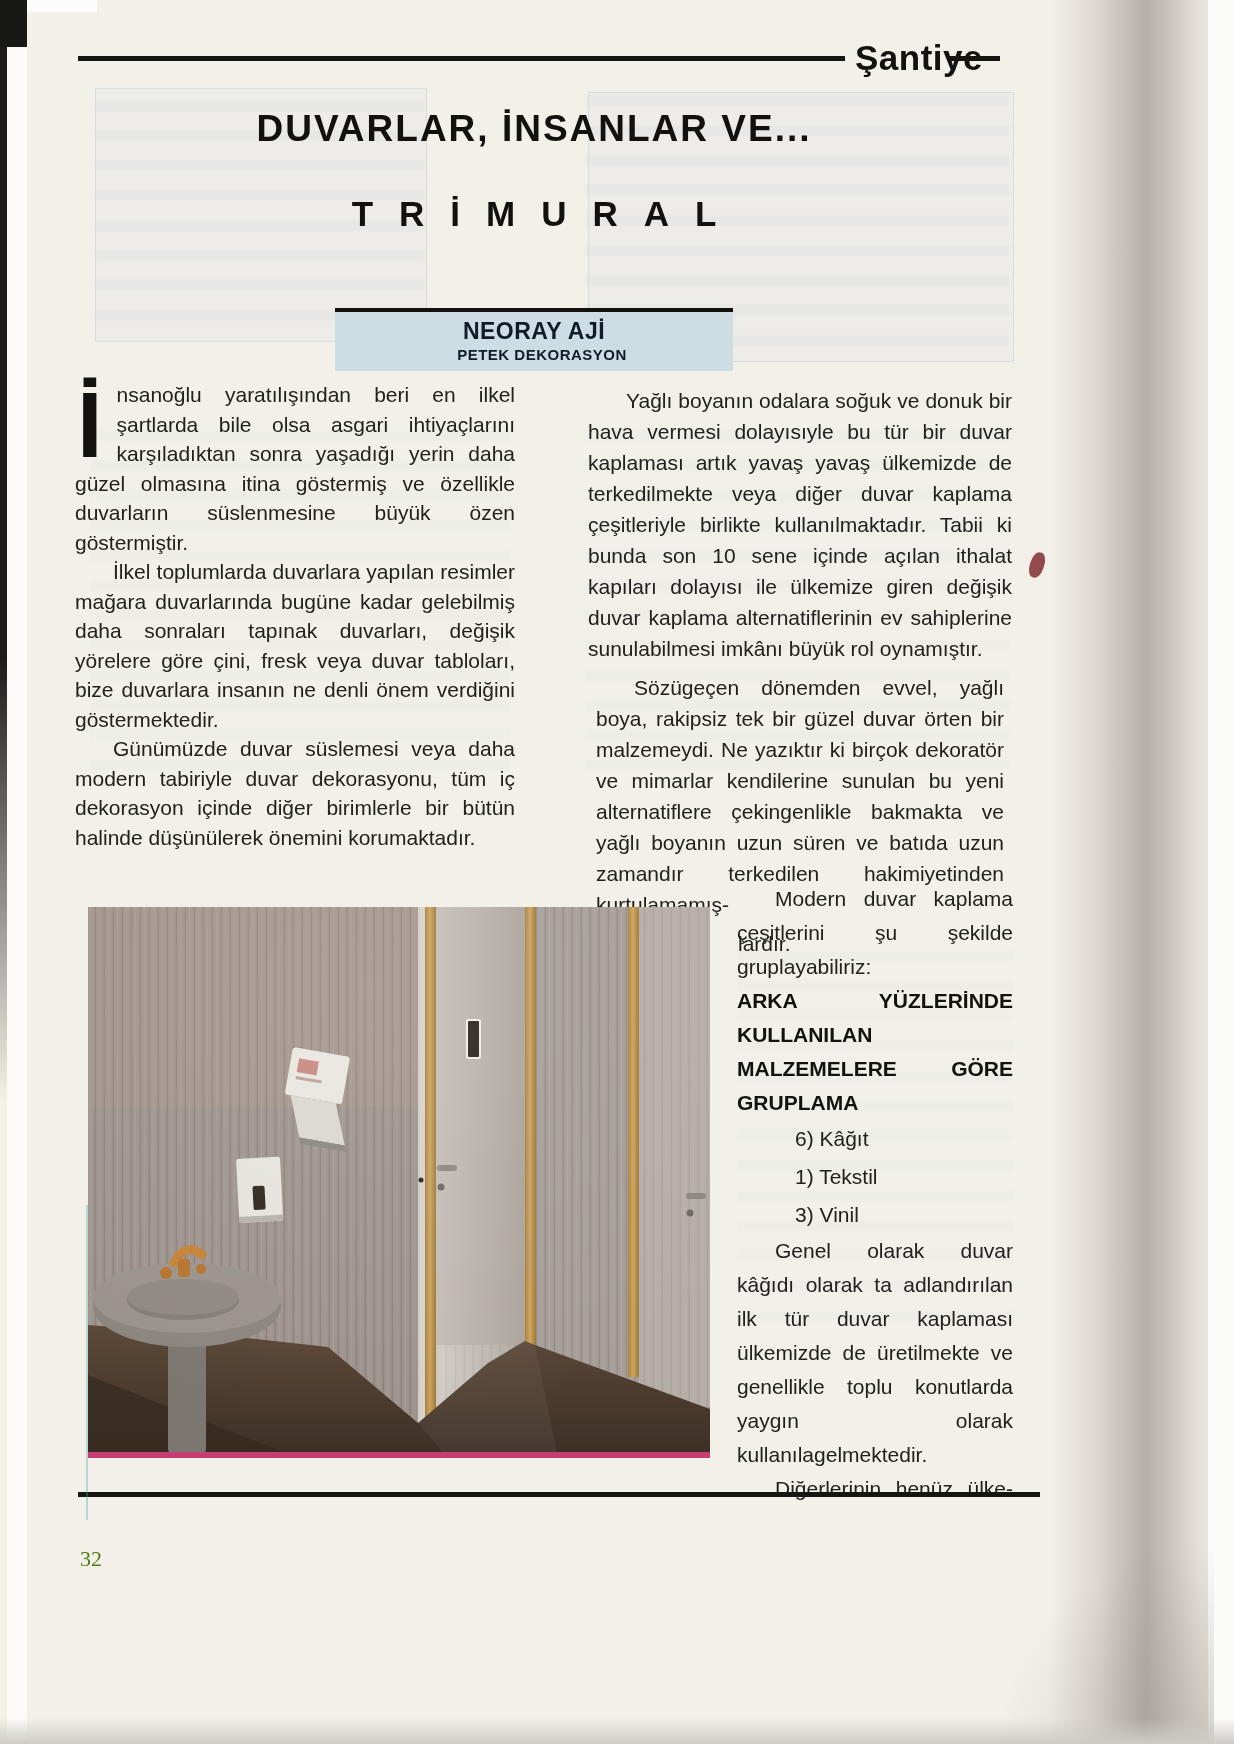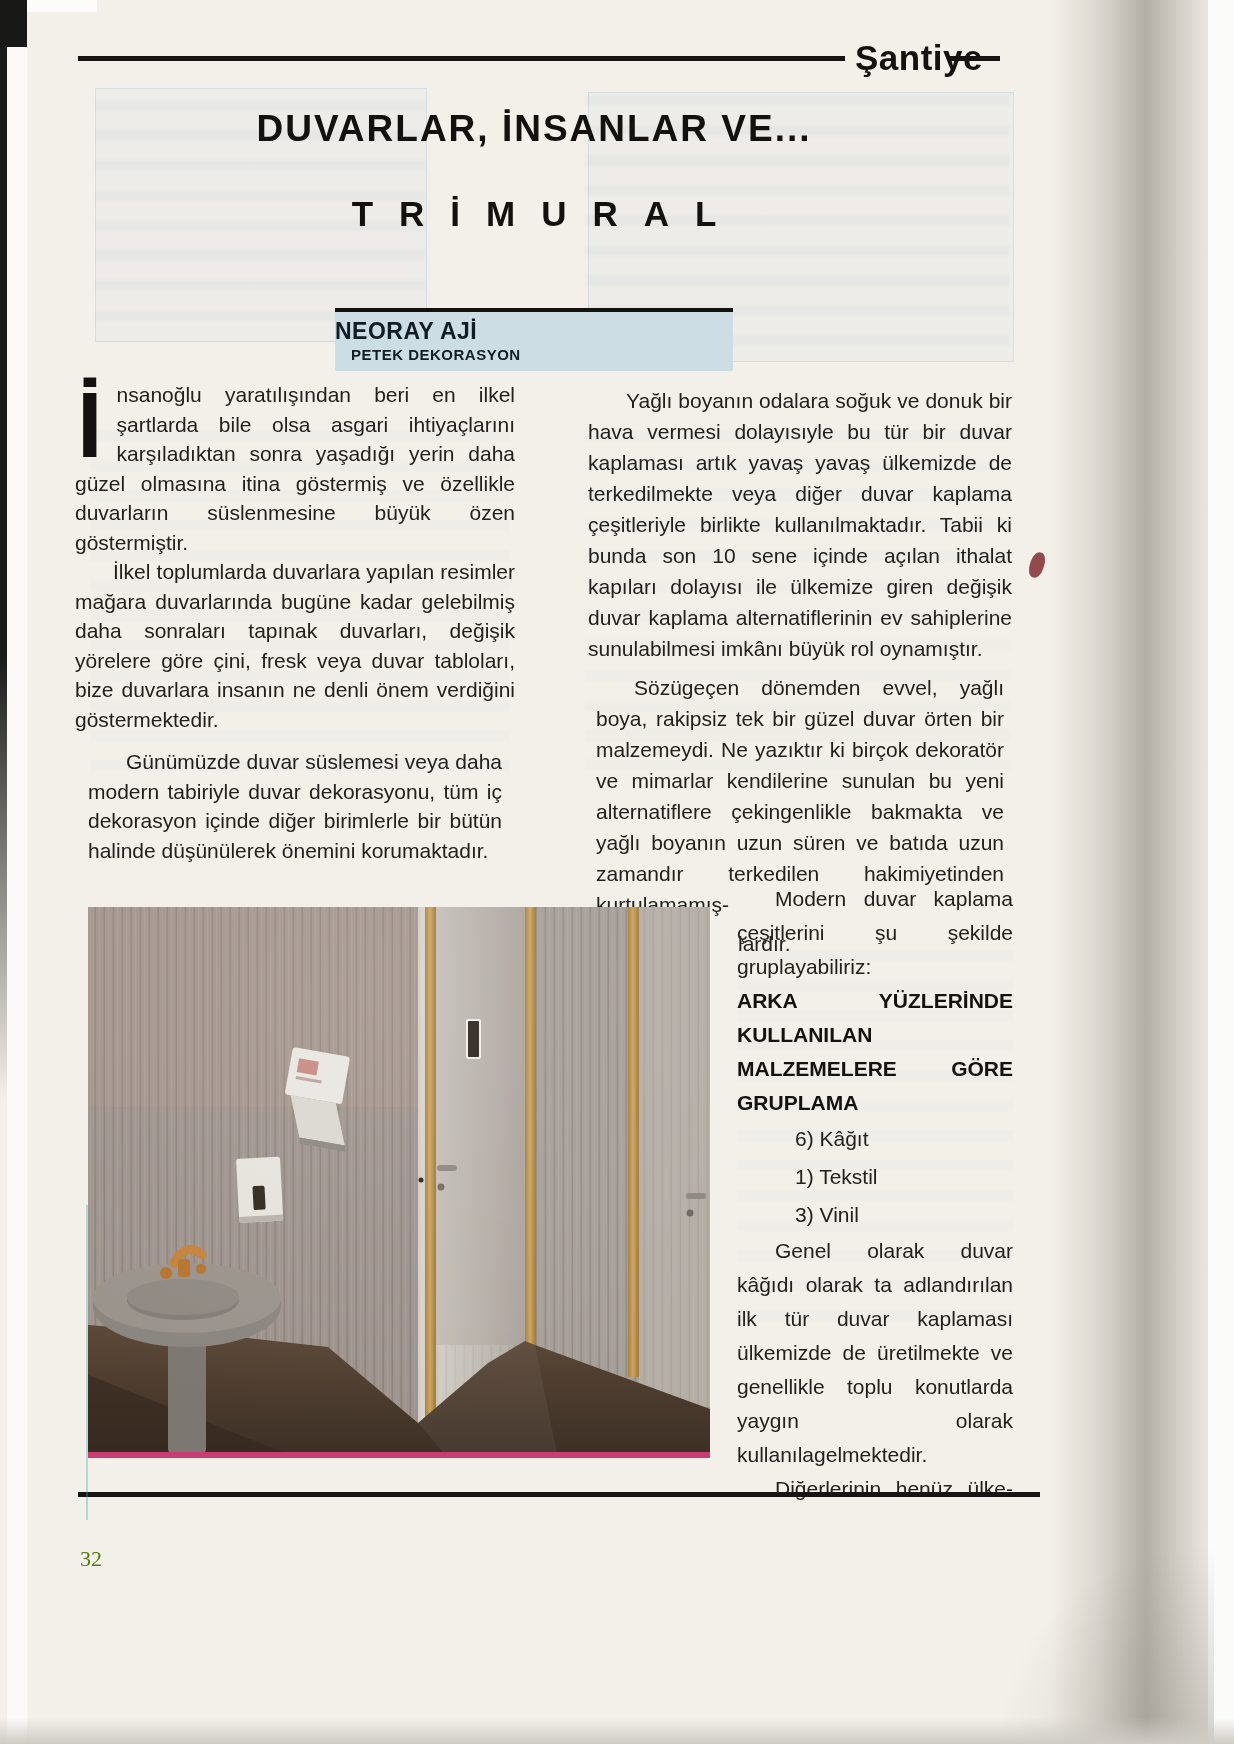--- a/index.html
+++ b/index.html
@@ -28,21 +28,21 @@
   #rule-top{position:absolute;left:78px;top:56px;width:767px;height:5px;background:#161513;}
   #section-name{position:absolute;left:855px;top:38px;font-size:35px;font-weight:bold;color:#14120f;letter-spacing:.5px;}
   #rule-top-short{position:absolute;left:950px;top:56px;width:50px;height:5px;background:#161513;}
   
   #title1{position:absolute;left:234px;top:108px;width:600px;text-align:center;
     font-size:37px;font-weight:bold;letter-spacing:2px;color:#13110e;}
   #title2{position:absolute;left:234px;top:194px;width:600px;text-align:center;
     font-size:35px;font-weight:bold;letter-spacing:26px;text-indent:26px;color:#13110e;}
   
   #byline{position:absolute;left:335px;top:308px;width:398px;background:#cddde4;border-top:4px solid #14120f;
-    text-align:left;padding:6px 0 8px 0;color:#101c26;}
+    text-align:center;padding:6px 0 8px 0;color:#101c26;}
   #byline .name{font-size:23px;font-weight:bold;letter-spacing:.5px;}
   #byline .org{font-size:15px;font-weight:bold;letter-spacing:.5px;margin-top:1px;padding-left:16px;}
   
   .bodytext{position:absolute;text-align:justify;font-size:21px;color:#23211e;}
   #col-left{left:75px;top:380px;width:440px;line-height:29.5px;}
   #col-right{left:588px;top:385px;width:424px;line-height:31px;}
   #col-right-narrow{left:737px;top:882px;width:276px;line-height:34px;}
   .indent{text-indent:38px;}
   .dropcap{float:left;font-size:92px;line-height:74px;font-weight:bold;margin:8px 14px 0 2px;color:#14120f;}
   .carry{padding-left:150px;text-align:left;}
@@ -76,21 +76,21 @@
   <div id="title1">DUVARLAR, İNSANLAR VE...</div>
 
   <div id="byline">
     <div class="name">NEORAY AJİ</div>
     <div class="org">PETEK DEKORASYON</div>
   </div>
 
   <div id="col-left" class="bodytext">
     <p style="margin:0;"><span class="dropcap">İ</span><span>nsanoğlu yaratılışından beri en ilkel şartlarda bile olsa asgari ihtiyaçlarını karşıladıktan sonra yaşadığı yerin daha güzel olmasına itina göstermiş ve özellikle duvarların süslenmesine büyük özen göstermiştir.</span></p>
     <p class="indent" style="margin:0;">İlkel toplumlarda duvarlara yapılan resimler mağara duvarlarında bugüne kadar gelebilmiş daha sonraları tapınak duvarları, değişik yörelere göre çini, fresk veya duvar tabloları, bize duvarlara insanın ne denli önem verdiğini göstermektedir.</p>
-    <p class="indent" style="margin:13px;">Günümüzde duvar süslemesi veya daha modern tabiriyle duvar dekorasyonu, tüm iç dekorasyon içinde diğer birimlerle bir bütün halinde düşünülerek önemini korumaktadır.</p>
+    <p class="indent" style="margin:0;">Günümüzde duvar süslemesi veya daha modern tabiriyle duvar dekorasyonu, tüm iç dekorasyon içinde diğer birimlerle bir bütün halinde düşünülerek önemini korumaktadır.</p>
   </div>
 
   <div id="col-right" class="bodytext">
     <p class="indent" style="margin:0;">Yağlı boyanın odalara soğuk ve donuk bir hava vermesi dolayısıyle bu tür bir duvar kaplaması artık yavaş yavaş ülkemizde de terkedilmekte veya diğer duvar kaplama çeşitleriyle birlikte kullanılmaktadır. Tabii ki bunda son 10 sene içinde açılan ithalat kapıları dolayısı ile ülkemize giren değişik duvar kaplama alternatiflerinin ev sahiplerine sunulabilmesi imkânı büyük rol oynamıştır.</p>
     <p class="indent" style="margin:8px;">Sözügeçen dönemden evvel, yağlı boya, rakipsiz tek bir güzel duvar örten bir malzemeydi. Ne yazıktır ki birçok dekoratör ve mimarlar kendilerine sunulan bu yeni alternatiflere çekingenlikle bakmakta ve yağlı boyanın uzun süren ve batıda uzun zamandır terkedilen hakimiyetinden kurtulamamış-</p>
     <p class="carry" style="margin:0;">lardır.</p>
   </div>
 
   <div id="col-right-narrow" class="bodytext">
     <p class="indent" style="margin:0;">Modern duvar kaplama çeşitlerini şu şekilde gruplayabiliriz:</p>

